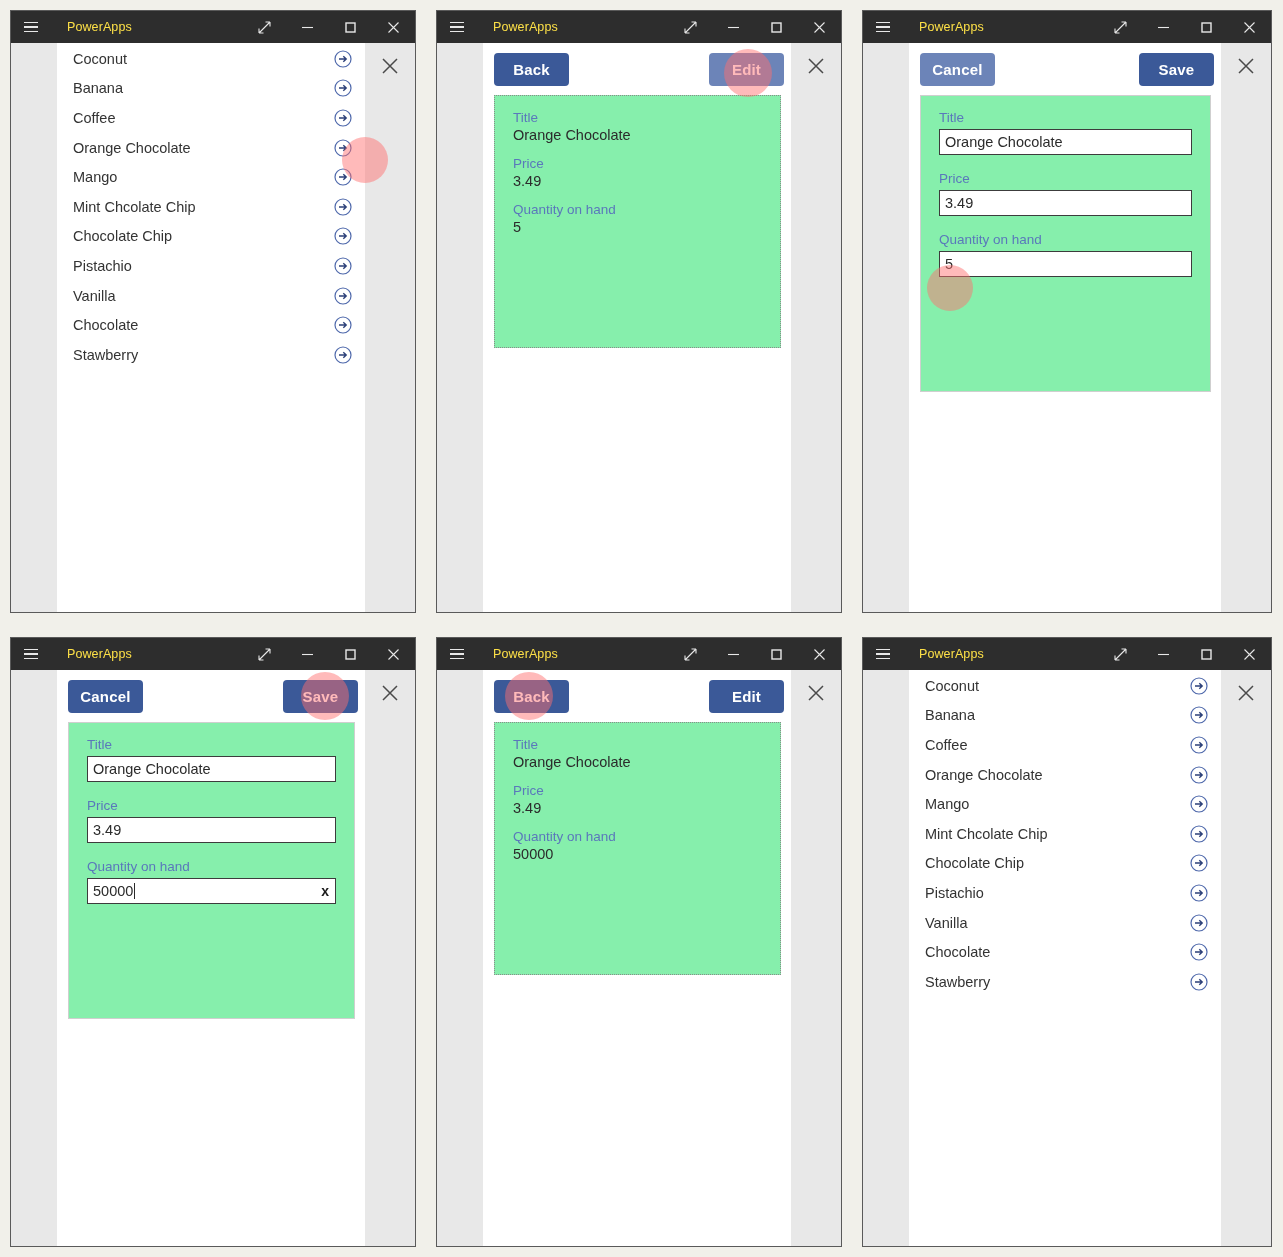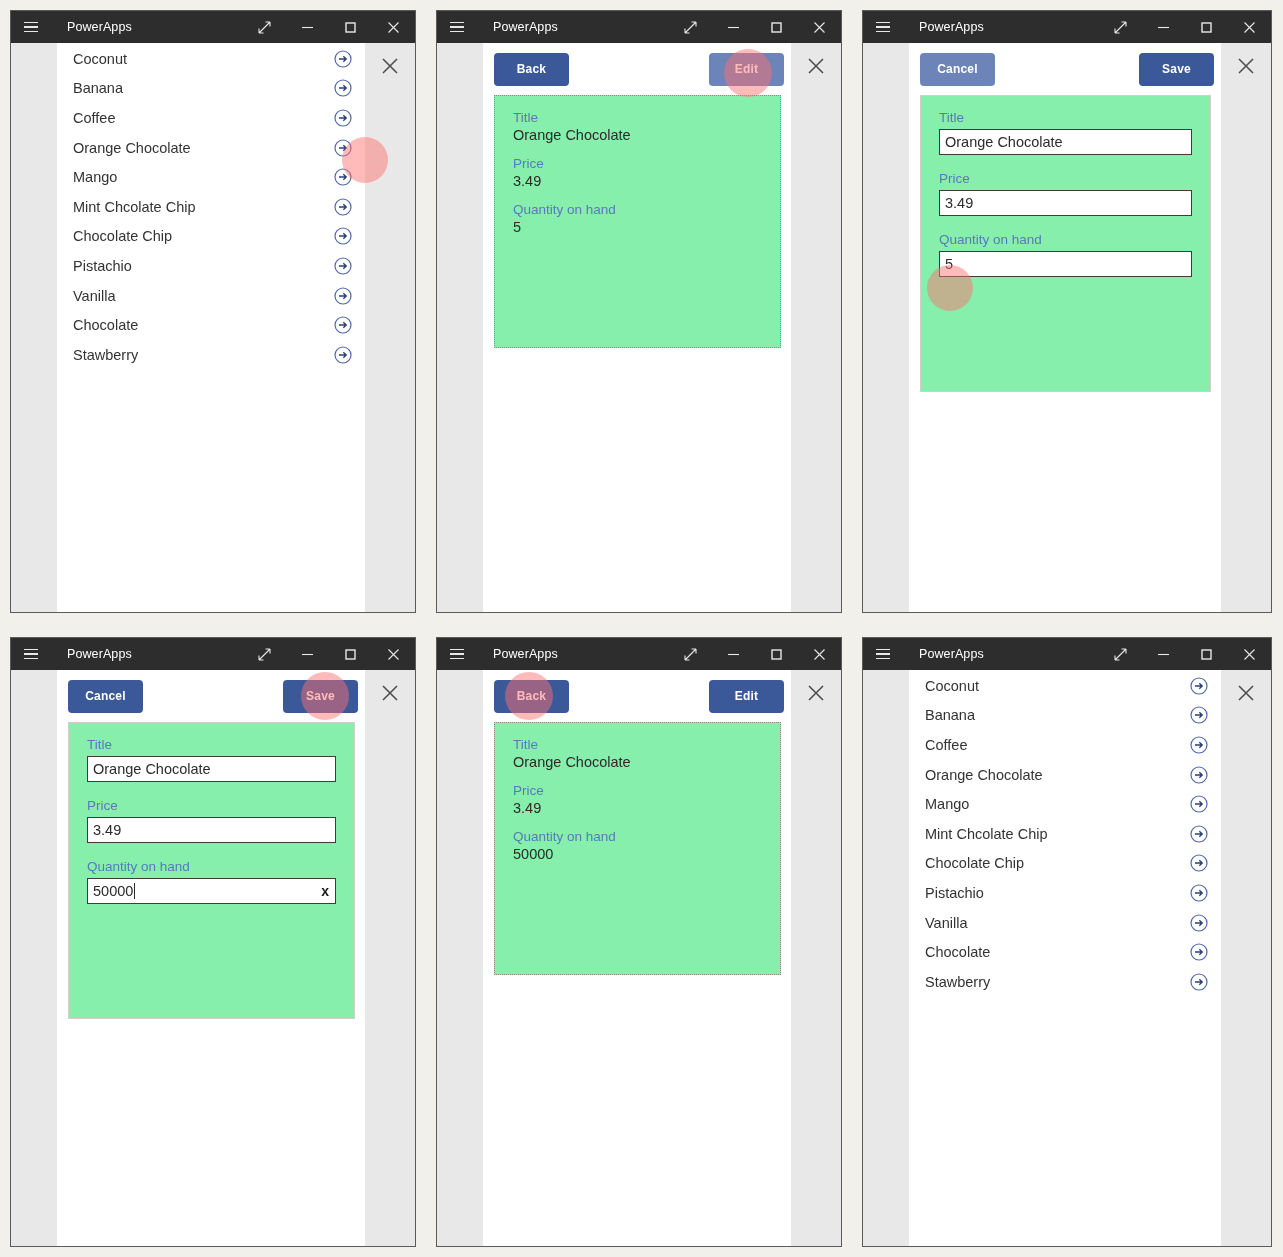--- a/index.html
+++ b/index.html
@@ -47,21 +47,21 @@
     gap: 3px;
   }
   .tb-hamburger i {
     display: block;
     width: 14px; height: 1.5px;
     background: #e8e8e8;
   }
   .tb-title {
     font-size: 12.5px;
     letter-spacing: .1px;
-    color: #ffffff;
+    color: #fde047;
     margin-left: 16px;
     white-space: nowrap;
   }
   .tb-spacer { flex: 1 1 auto; }
   .tb-btn {
     width: 43px; height: 32px;
     display: flex; align-items: center; justify-content: center;
   }
   .tb-btn svg { display: block; }
 
@@ -115,21 +115,21 @@
     justify-content: space-between;
     padding: 0 7px 0 11px;
     background: #ffffff;
   }
   .pa-btn {
     background: #3b5998;
     color: #ffffff;
     border: none;
     border-radius: 4px;
     font-family: "Liberation Sans", sans-serif;
-    font-size: 12px;
+    font-size: 15px;
     font-weight: bold;
     height: 33px;
     min-width: 75px;
     padding: 0 12px;
     position: relative;
     letter-spacing: .2px;
   }
   .pa-btn.hoverstate { background: #6c84b8; }
 
   .card {

